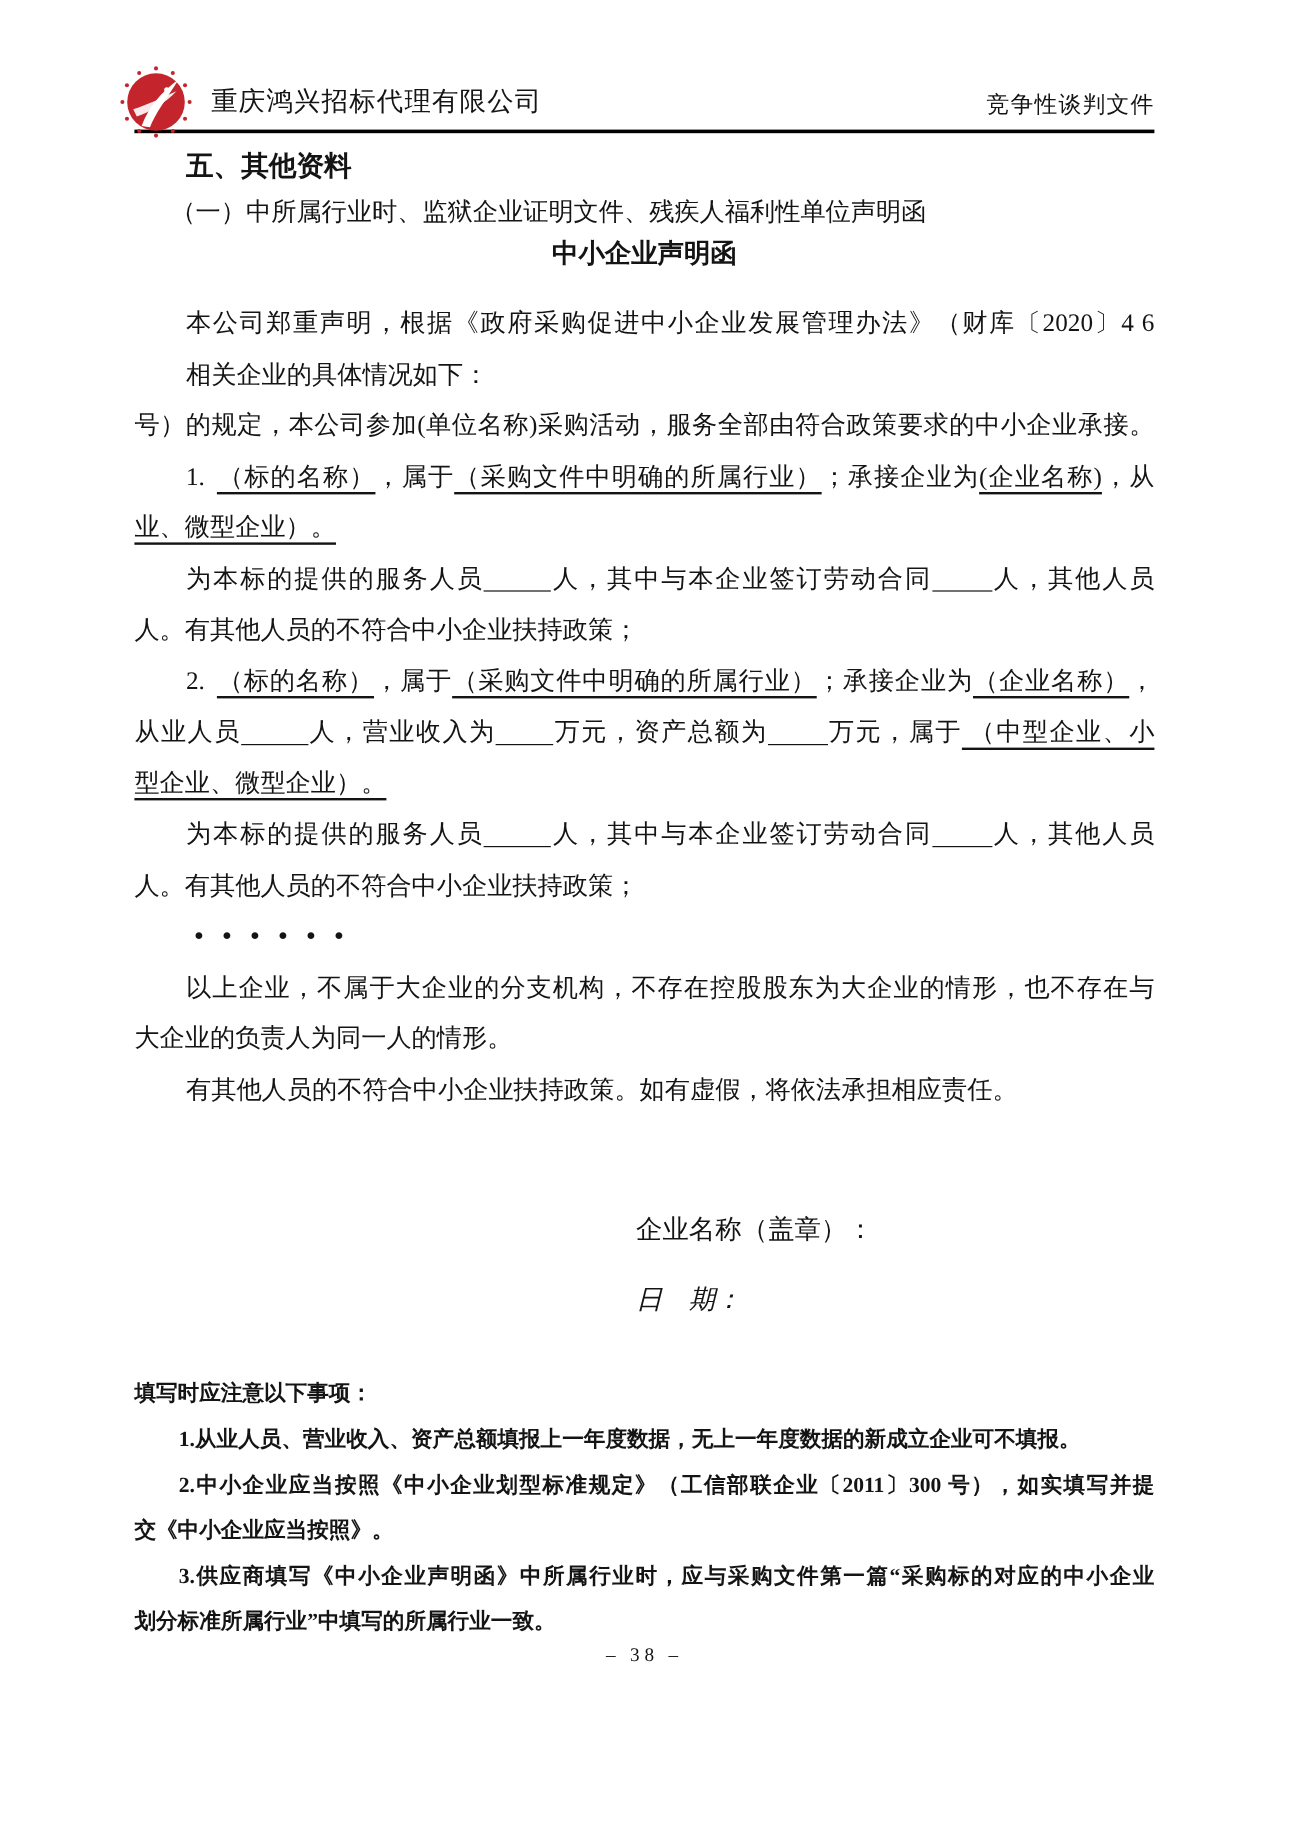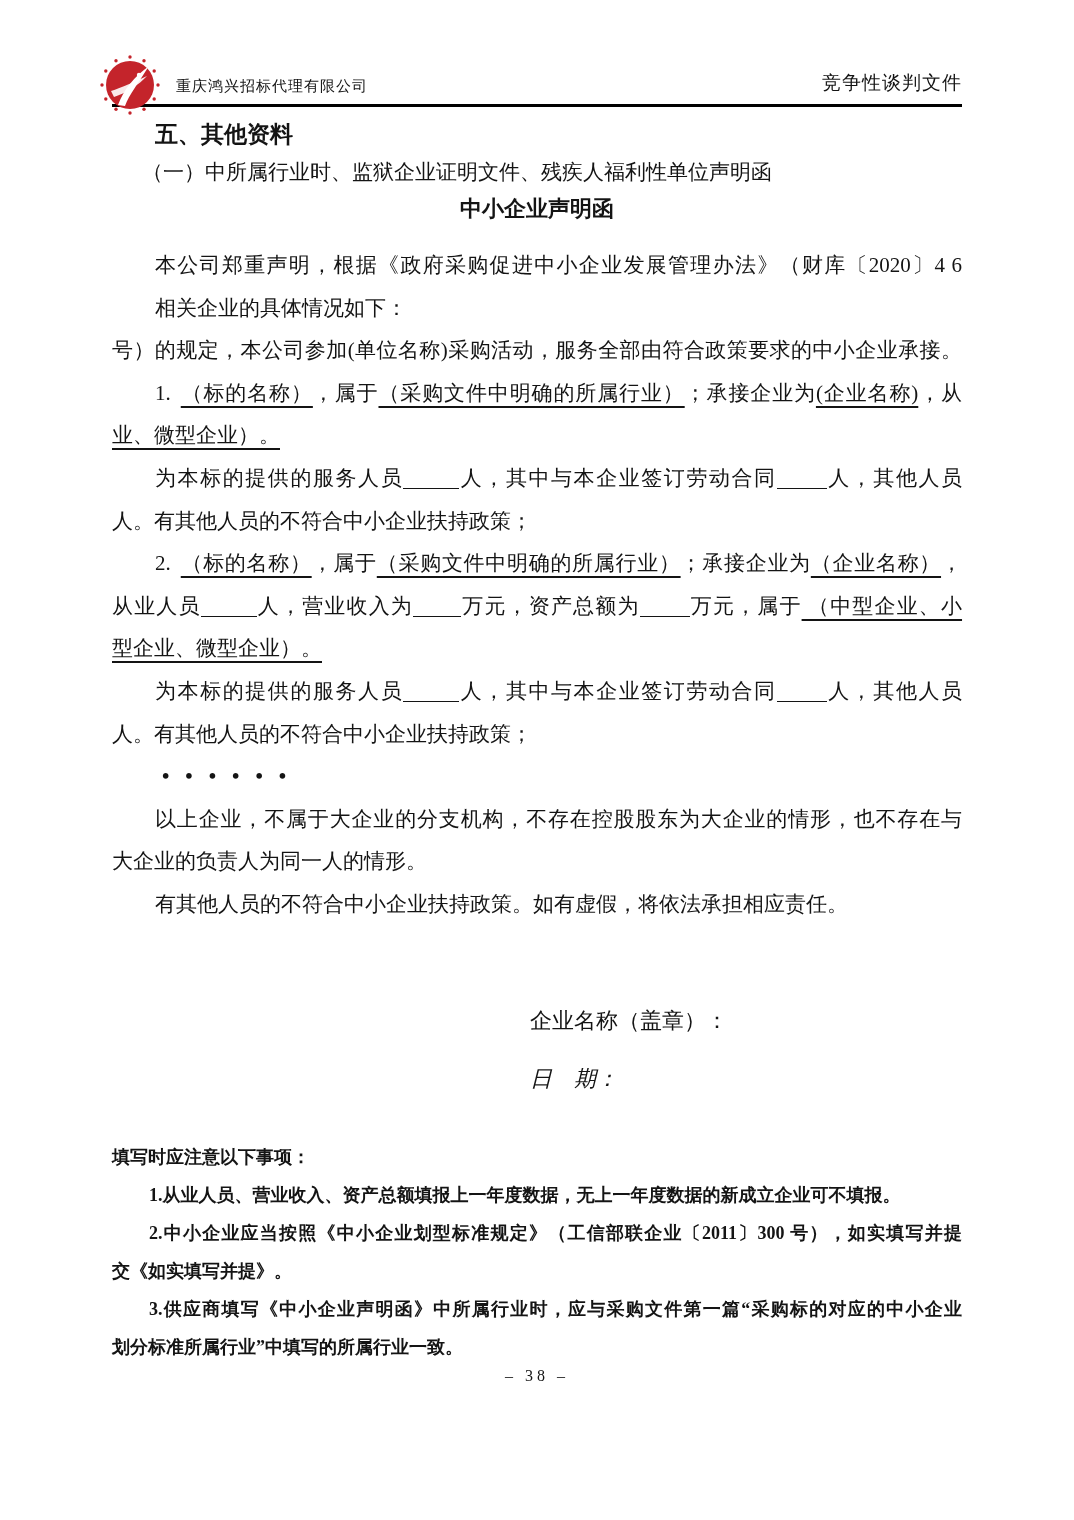--- a/index.html
+++ b/index.html
@@ -14,39 +14,39 @@
   }
   
   .header{
     margin:0 112px;
     display:flex;
     justify-content:space-between;
     align-items:flex-end;
     padding:70px 0 8px 64px;
     border-bottom:3px solid #000;
   }
-  .company-name{font-size:15px;letter-spacing:1px;}
+  .company-name{font-size:22px;letter-spacing:1px;}
   .doc-type{font-size:19px;letter-spacing:1px;}
   .logo{position:absolute;left:98px;top:53px;width:64px;height:64px;}
   
   .section-title{
     margin:13px 112px 0;
     padding-left:43px;
     font-family:"Liberation Sans","DejaVu Sans",sans-serif;
     font-weight:bold;font-size:23px;line-height:28px;
   }
   .subsection-title{
     margin:10px 112px 0;
     padding-left:30px;
     font-size:21px;line-height:28px;
   }
   .doc-title{
     margin:9px 0 0;
     text-align:center;
-    font-family:Liberation Sans, sans-serif;
+    font-family:Liberation Mono, monospace;
     font-weight:bold;font-size:22px;line-height:28px;
   }
   
   .body-text{
     margin:21px 112px 0;
     font-size:21px;
   }
   .ln{line-height:42.6px;height:42.6px;}
   .jl{text-align:justify;text-align-last:justify;}
   .ind{text-indent:43px;}
@@ -135,20 +135,20 @@
 
   <div class="signature">
     <div class="sig-line">企业名称（盖章）：</div>
     <div class="sig-line">日　期：</div>
   </div>
 
   <div class="notes">
     <div class="nln">填写时应注意以下事项：</div>
     <div class="nln nind">1.从业人员、营业收入、资产总额填报上一年度数据，无上一年度数据的新成立企业可不填报。</div>
     <div class="nln nind jl">2.中小企业应当按照《中小企业划型标准规定》（工信部联企业〔2011〕300 号），如实填写并提</div>
-    <div class="nln">交《如实填写并提》。</div>
+    <div class="nln">交《中小企业应当按照》。</div>
     <div class="nln nind jl">3.供应商填写《中小企业声明函》中所属行业时，应与采购文件第一篇“采购标的对应的中小企业</div>
     <div class="nln">划分标准所属行业”中填写的所属行业一致。</div>
   </div>
 
   <div class="pagenum">–  38  –</div>
 
 </div>
 
 </body></html>

